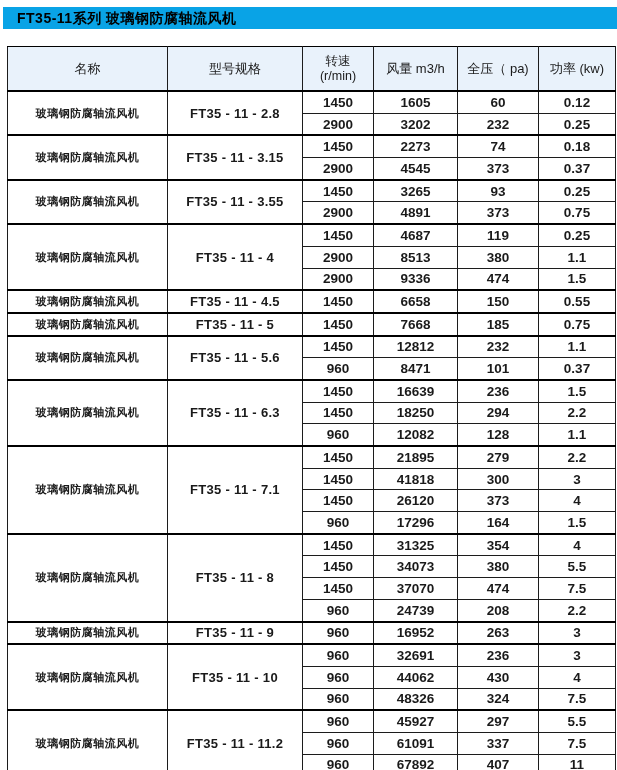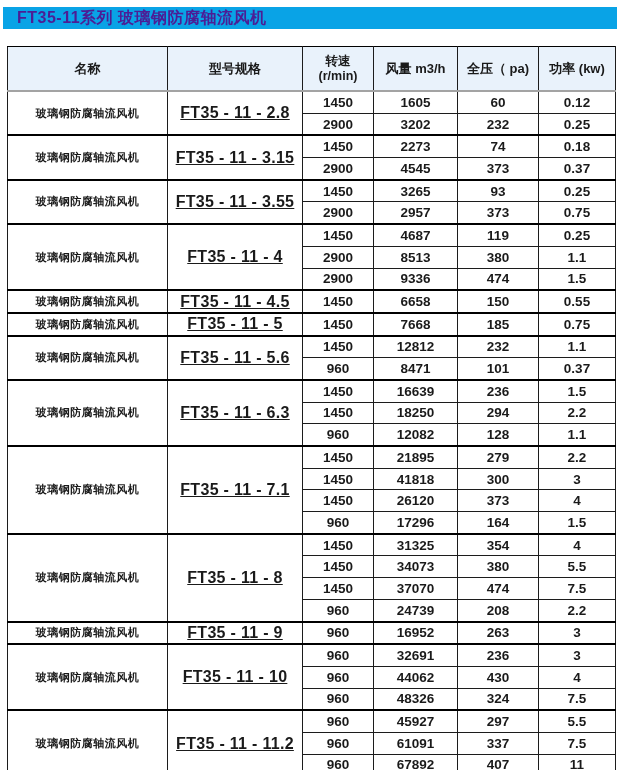--- a/index.html
+++ b/index.html
@@ -15,22 +15,22 @@
     font-family:"Liberation Sans","DejaVu Sans",sans-serif;
     color:var(--text);
     position:relative;
     overflow:hidden;
   }
   .title-bar{
     position:absolute;
     left:3px;top:7px;
     width:614px;height:22px;
     background:var(--accent);
-    color:#4c1d95;
-    font-size:16px;
+    color:#000000;
+    font-size:14px;
     font-weight:bold;
     line-height:22px;
     padding-left:14px;
     box-sizing:border-box;
     letter-spacing:0.5px;
     white-space:nowrap;
   }
   table.spec{
     position:absolute;
     left:7px;top:46px;
@@ -49,36 +49,36 @@
     text-align:center;
     vertical-align:middle;
     padding:0;
     overflow:hidden;
     white-space:nowrap;
   }
   .spec thead th{
     background:var(--header-bg);
     height:43px;
     font-size:13px;
-    font-weight:700;
-    border-bottom:2px solid #a3a3a3;
+    font-weight:400;
+    border-bottom:2px solid #000000;
     border-top:1px solid #000;
     text-align:center;
   }
   .spec thead th .sub{
     line-height:1.2;
     font-size:12.5px;
   }
   .spec tbody td{
     height:20.7px;
     font-size:13px;
     font-weight:600;
   }
   .spec td.c-name{font-size:11px;letter-spacing:0.5px;}
-  .spec td.c-model{font-size:16px;letter-spacing:0.3px;text-decoration:underline;}
+  .spec td.c-model{font-size:13px;letter-spacing:0.3px;}
   .spec td.c-val{font-size:13.5px;}
   .spec td.group-start{border-top:2px solid #000;}
   .spec tbody tr:last-child td{border-bottom:3px solid #000;}
 </style>
 </head>
 <body>
 
 <div class="title-bar">FT35-11系列 玻璃钢防腐轴流风机</div>
 
 <table class="spec">
@@ -135,21 +135,21 @@
       <tr>
         <td rowspan="2" class="c-name group-start">玻璃钢防腐轴流风机</td>
         <td rowspan="2" class="c-model group-start">FT35 - 11 - 3.55</td>
         <td class="c-val group-start">1450</td>
         <td class="c-val group-start">3265</td>
         <td class="c-val group-start">93</td>
         <td class="c-val group-start">0.25</td>
       </tr>
       <tr>
         <td class="c-val">2900</td>
-        <td class="c-val">2957</td>
+        <td class="c-val">4891</td>
         <td class="c-val">373</td>
         <td class="c-val">0.75</td>
       </tr>
       <tr>
         <td rowspan="3" class="c-name group-start">玻璃钢防腐轴流风机</td>
         <td rowspan="3" class="c-model group-start">FT35 - 11 - 4</td>
         <td class="c-val group-start">1450</td>
         <td class="c-val group-start">4687</td>
         <td class="c-val group-start">119</td>
         <td class="c-val group-start">0.25</td>

